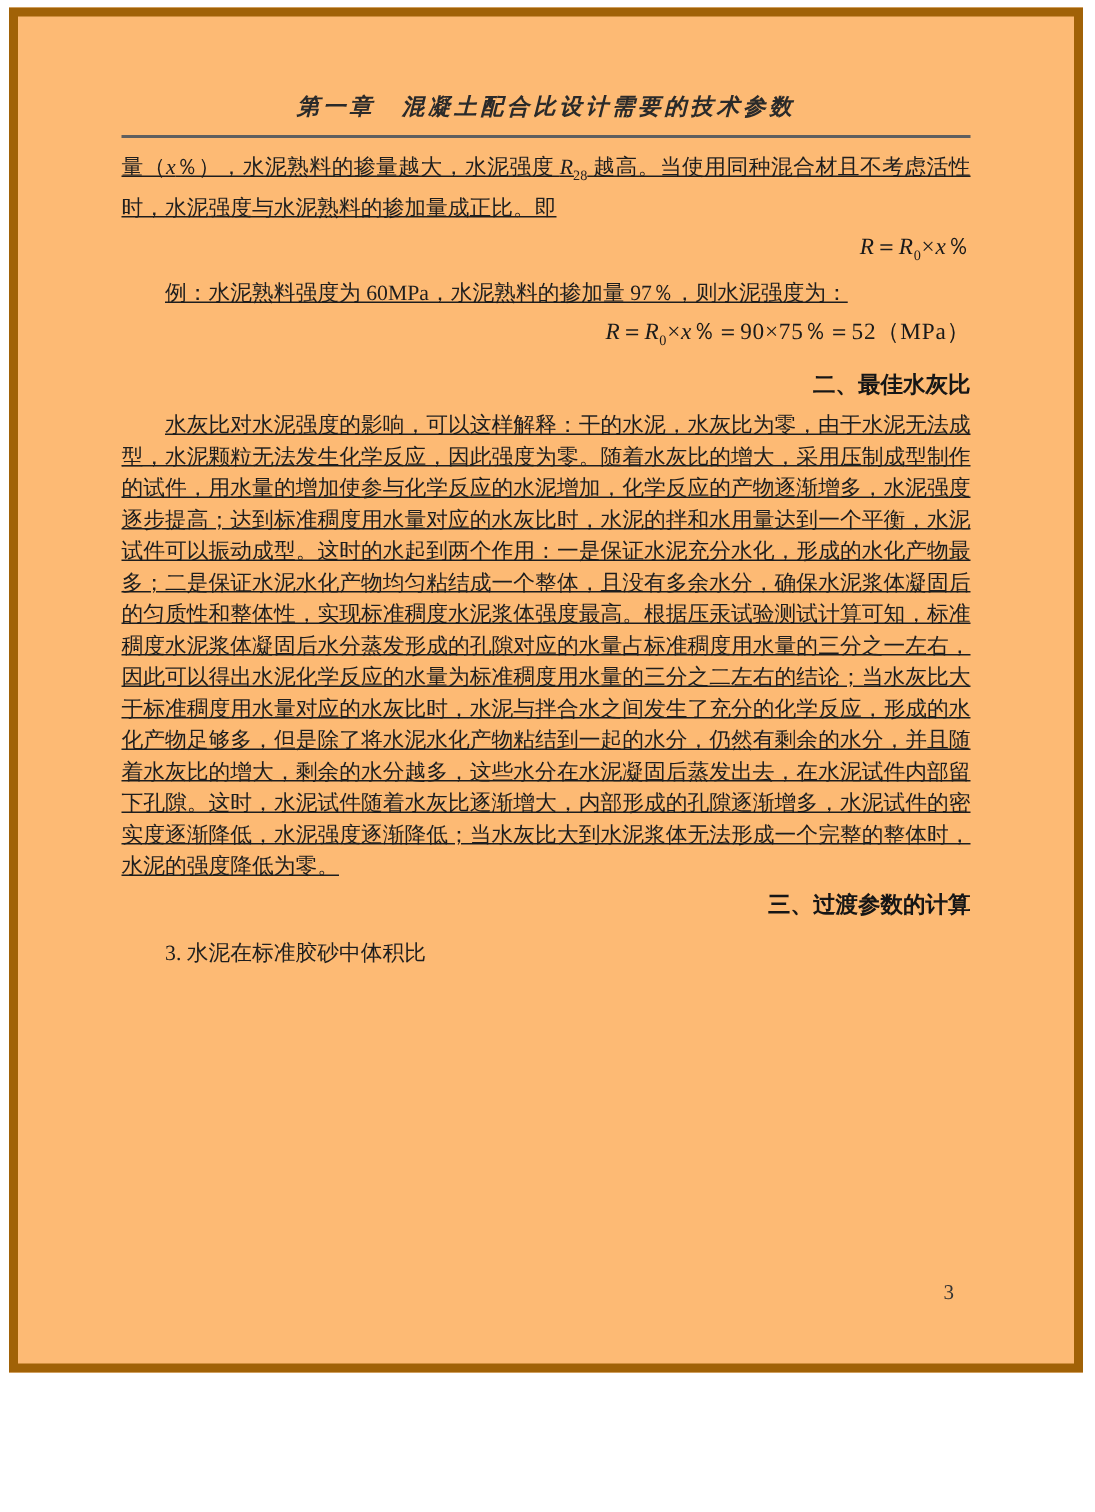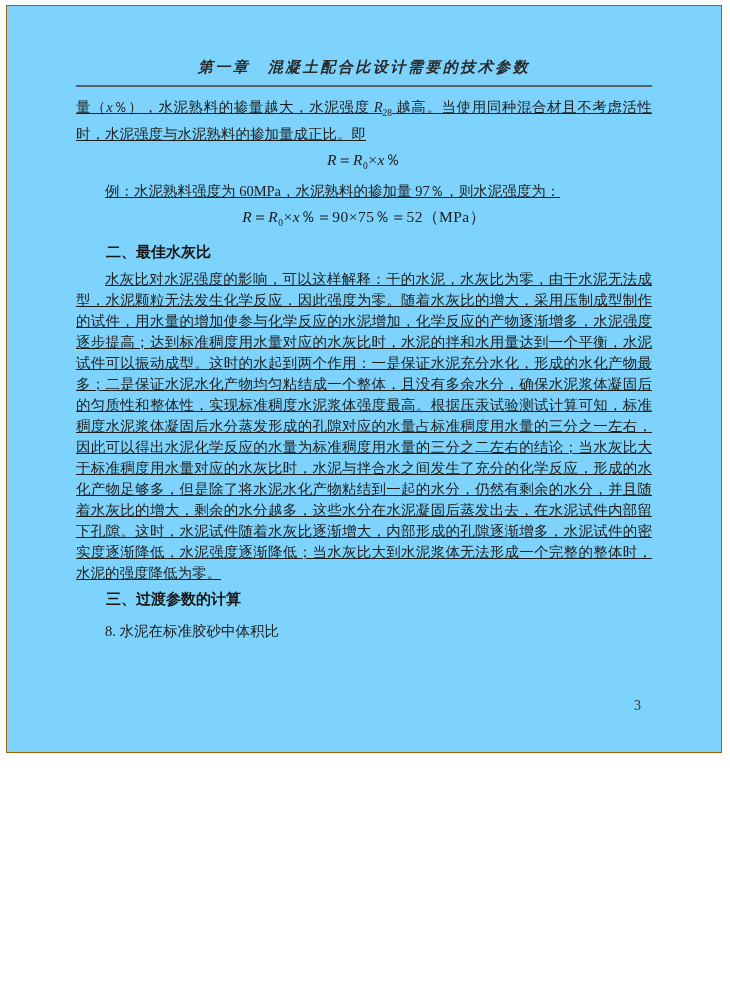--- a/index.html
+++ b/index.html
@@ -4,23 +4,23 @@
 <style>
   html, body {
     margin: 0; padding: 0;
     width: 730px; height: 1008px;
     background: #ffffff;
     overflow: hidden;
   }
   .page {
     position: absolute;
     left: 6px; top: 5px;
-    width: 716px; height: 748px;
-    border: 1px solid #a16207;
-    background: #7dd3fc;
+    width: 716px; height: 910px;
+    border: 6px solid #a16207;
+    background: #fdba74;
     font-family: "Liberation Serif", "DejaVu Serif", serif;
     color: #1e1e1e;
     box-sizing: border-box;
   }
   .content {
     padding: 0 69px;
   }
   .running-header {
     text-align: center;
   }
@@ -47,21 +47,21 @@
     color: #1e1e1e;
     text-decoration: underline;
   }
   p.first {
     margin-top: 10px;
   }
   .indent { text-indent: 2em; }
   .no-indent { text-indent: 0; }
   .formula {
     margin: 3px 0;
-    text-align: center;
+    text-align: right;
     font-size: 15.5px;
     line-height: 24px;
     color: #1a1a1a;
     letter-spacing: 0.5px;
   }
   .mvar {
     font-style: italic;
     font-family: "Liberation Serif", "DejaVu Serif", serif;
   }
   .formula sub {
@@ -73,20 +73,21 @@
     font-style: normal;
   }
   h2.sec-heading {
     margin: 6px 0 7px 0;
     font-family: "Liberation Sans", "DejaVu Sans", sans-serif;
     font-weight: 700;
     font-size: 15px;
     line-height: 21px;
     text-indent: 2em;
     color: #161616;
+    text-align: right;
   }
   h2.sec-heading.gap-top {
     margin-top: 4px;
     margin-bottom: 12px;
   }
   p.sub-heading {
     margin: 0 0 6px 0;
     font-size: 14.5px;
     line-height: 21px;
     text-indent: 2em;
@@ -122,20 +123,20 @@
     <div class="formula"><span class="mvar">R</span><span>＝</span><span class="mvar">R</span><sub>0</sub><span>×</span><span class="mvar">x</span><span>％</span><span>＝</span><span>90</span><span>×</span><span>75</span><span>％</span><span>＝</span><span>52</span><span>（MPa）</span></div>
 
     <h2 class="sec-heading">二、最佳水灰比</h2>
 
 
     <p class="body indent">水灰比对水泥强度的影响，可以这样解释：干的水泥，水灰比为零，由于水泥无法成型，水泥颗粒无法发生化学反应，因此强度为零。随着水灰比的增大，采用压制成型制作的试件，用水量的增加使参与化学反应的水泥增加，化学反应的产物逐渐增多，水泥强度逐步提高；达到标准稠度用水量对应的水灰比时，水泥的拌和水用量达到一个平衡，水泥试件可以振动成型。这时的水起到两个作用：一是保证水泥充分水化，形成的水化产物最多；二是保证水泥水化产物均匀粘结成一个整体，且没有多余水分，确保水泥浆体凝固后的匀质性和整体性，实现标准稠度水泥浆体强度最高。根据压汞试验测试计算可知，标准稠度水泥浆体凝固后水分蒸发形成的孔隙对应的水量占标准稠度用水量的三分之一左右，因此可以得出水泥化学反应的水量为标准稠度用水量的三分之二左右的结论；当水灰比大于标准稠度用水量对应的水灰比时，水泥与拌合水之间发生了充分的化学反应，形成的水化产物足够多，但是除了将水泥水化产物粘结到一起的水分，仍然有剩余的水分，并且随着水灰比的增大，剩余的水分越多，这些水分在水泥凝固后蒸发出去，在水泥试件内部留下孔隙。这时，水泥试件随着水灰比逐渐增大，内部形成的孔隙逐渐增多，水泥试件的密实度逐渐降低，水泥强度逐渐降低；当水灰比大到水泥浆体无法形成一个完整的整体时，水泥的强度降低为零。</p>
 
 
     <h2 class="sec-heading gap-top">三、过渡参数的计算</h2>
 
-    <p class="sub-heading">8. 水泥在标准胶砂中体积比</p>
+    <p class="sub-heading">3. 水泥在标准胶砂中体积比</p>
 
 
   </main>
 
   <div class="page-number">3</div>
 
 </div>
 
 </body></html>

